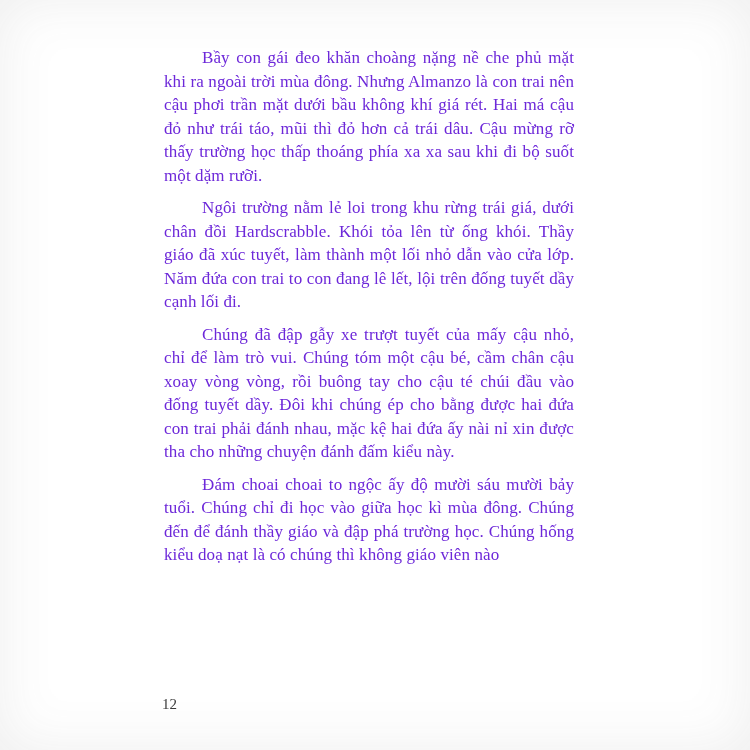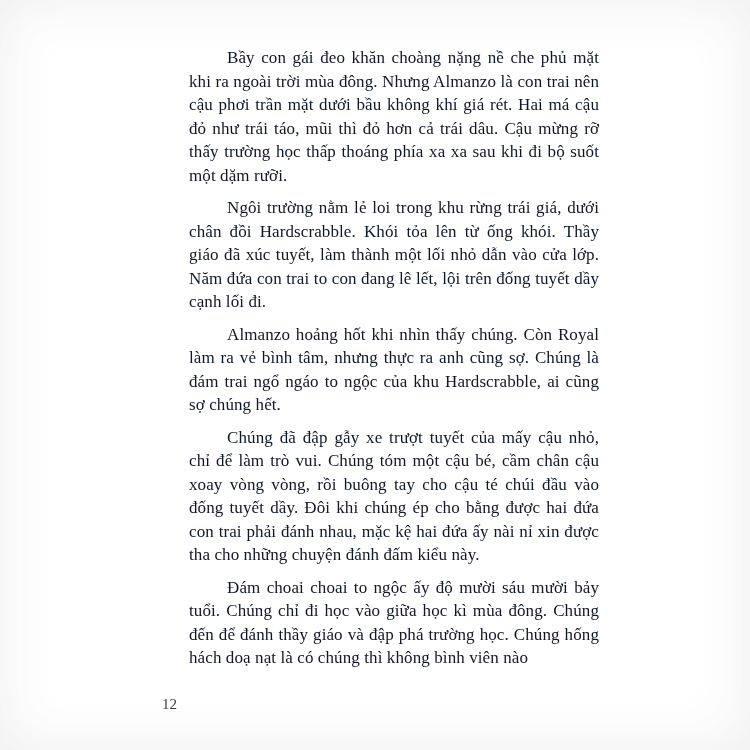--- a/index.html
+++ b/index.html
@@ -15,24 +15,24 @@
   }
   .scan-page {
     position: relative;
     width: 750px;
     height: 750px;
     background: #ffffff;
     box-shadow: inset 0 0 55px rgba(90, 90, 90, 0.10);
   }
   .text-block {
     position: absolute;
-    left: 189px;
+    left: 164px;
     top: 46px;
     width: 410px;
-    color: #0f172a;
+    color: #6d28d9;
     font-size: 17px;
     line-height: 23.5px;
     text-align: justify;
     text-justify: inter-word;
     letter-spacing: 0.1px;
   }
   .text-block p {
     margin: 0 0 9px 0;
     text-indent: 38px;
   }
@@ -46,18 +46,17 @@
     text-align: right;
   }
 </style>
 </head>
 <body>
 
 <div class="scan-page">
   <div class="text-block">
     <p>Bầy con gái đeo khăn choàng nặng nề che phủ mặt khi ra ngoài trời mùa đông. Nhưng Almanzo là con trai nên cậu phơi trần mặt dưới bầu không khí giá rét. Hai má cậu đỏ như trái táo, mũi thì đỏ hơn cả trái dâu. Cậu mừng rỡ thấy trường học thấp thoáng phía xa xa sau khi đi bộ suốt một dặm rưỡi.</p>
     <p>Ngôi trường nằm lẻ loi trong khu rừng trái giá, dưới chân đồi Hardscrabble. Khói tỏa lên từ ống khói. Thầy giáo đã xúc tuyết, làm thành một lối nhỏ dẫn vào cửa lớp. Năm đứa con trai to con đang lê lết, lội trên đống tuyết dầy cạnh lối đi.</p>
-    <p>Almanzo hoảng hốt khi nhìn thấy chúng. Còn Royal làm ra vẻ bình tâm, nhưng thực ra anh cũng sợ. Chúng là đám trai ngổ ngáo to ngộc của khu Hardscrabble, ai cũng sợ chúng hết.</p>
     <p>Chúng đã đập gẫy xe trượt tuyết của mấy cậu nhỏ, chỉ để làm trò vui. Chúng tóm một cậu bé, cầm chân cậu xoay vòng vòng, rồi buông tay cho cậu té chúi đầu vào đống tuyết dầy. Đôi khi chúng ép cho bằng được hai đứa con trai phải đánh nhau, mặc kệ hai đứa ấy nài nỉ xin được tha cho những chuyện đánh đấm kiểu này.</p>
-    <p>Đám choai choai to ngộc ấy độ mười sáu mười bảy tuổi. Chúng chỉ đi học vào giữa học kì mùa đông. Chúng đến để đánh thầy giáo và đập phá trường học. Chúng hống hách doạ nạt là có chúng thì không bình viên nào</p>
+    <p>Đám choai choai to ngộc ấy độ mười sáu mười bảy tuổi. Chúng chỉ đi học vào giữa học kì mùa đông. Chúng đến để đánh thầy giáo và đập phá trường học. Chúng hống kiểu doạ nạt là có chúng thì không giáo viên nào</p>
   </div>
   <div class="page-number">12</div>
 </div>
 
 </body></html>

